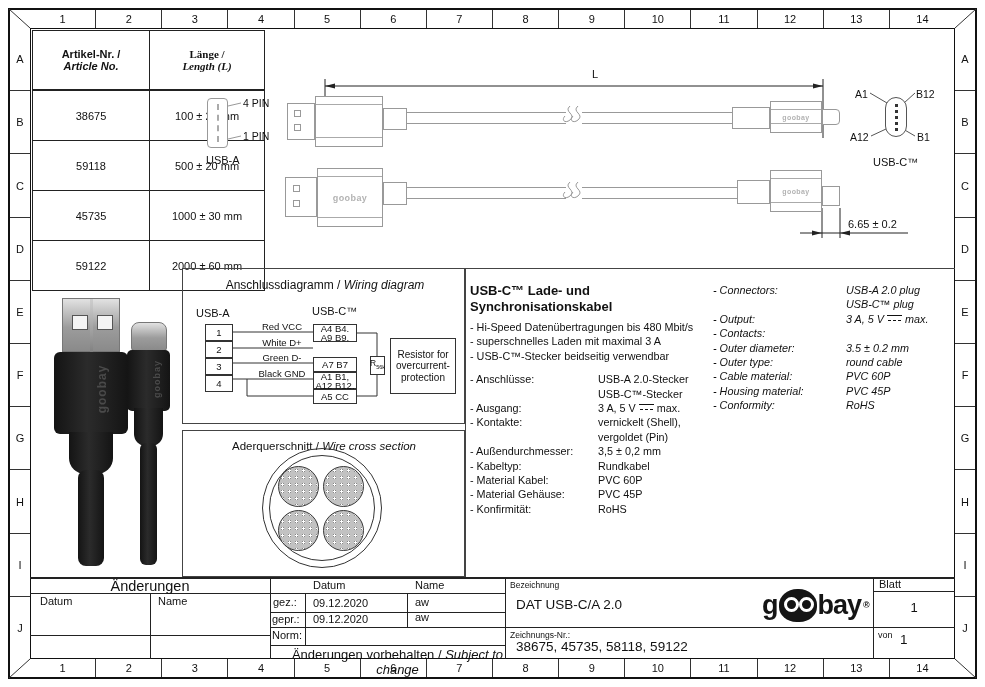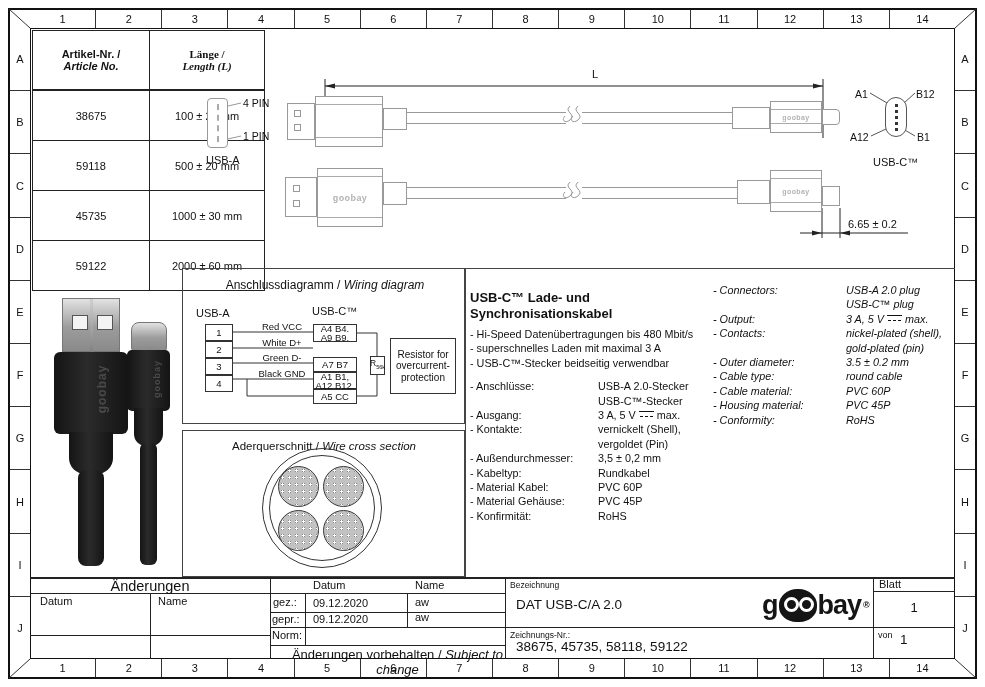--- a/index.html
+++ b/index.html
@@ -340,21 +340,21 @@
   </div>
   <div class="circle" style="left:262px;top:448px;width:120px;height:120px;border:1.5px solid #333;"></div>
   <div class="circle" style="left:269px;top:455px;width:106px;height:106px;border:1px solid #333;"></div>
   <div class="circle strand" style="left:278px;top:466px;width:41px;height:41px;"></div>
   <div class="circle strand" style="left:323px;top:466px;width:41px;height:41px;"></div>
   <div class="circle strand" style="left:278px;top:510px;width:41px;height:41px;"></div>
   <div class="circle strand" style="left:323px;top:510px;width:41px;height:41px;"></div>
 
   <div id="desc-area"></div>
 
-  <div id="desc-de" class="desc-col" style="left:470px;top:290px;">
+  <div id="desc-de" class="desc-col" style="left:470px;top:283px;">
     <div class="desc-title">
       <div>USB-C™ Lade- und</div>
       <div>Synchronisationskabel</div>
     </div>
     <div style="margin-top:6px;">
       <div>- Hi-Speed Datenübertragungen bis 480 Mbit/s</div>
       <div>- superschnelles Laden mit maximal 3 A</div>
       <div>- USB-C™-Stecker beidseitig verwendbar</div>
     </div>
     <div style="margin-top:9px;">
@@ -421,33 +421,29 @@
           </div>
         </div>
       <div class="spec-row">
           <div class="spec-label">- Output:</div>
         <div class="spec-value">
             <div><span>3 A, 5 V</span><span class="dc-icon"></span><span>max.</span></div>
           </div>
         </div>
       <div class="spec-row">
           <div class="spec-label">- Contacts:</div>
-        <div class="spec-value">
-            <div>nickel-plated (shell),</div>
-            <div>gold-plated (pin)</div>
-          </div>
         </div>
       <div class="spec-row">
           <div class="spec-label">- Outer diameter:</div>
         <div class="spec-value">
             <div>3.5 ± 0.2 mm</div>
           </div>
         </div>
       <div class="spec-row">
-          <div class="spec-label">- Cable type:</div>
+          <div class="spec-label">- Outer type:</div>
         <div class="spec-value">
             <div>round cable</div>
           </div>
         </div>
       <div class="spec-row">
           <div class="spec-label">- Cable material:</div>
         <div class="spec-value">
             <div>PVC 60P</div>
           </div>
         </div>

